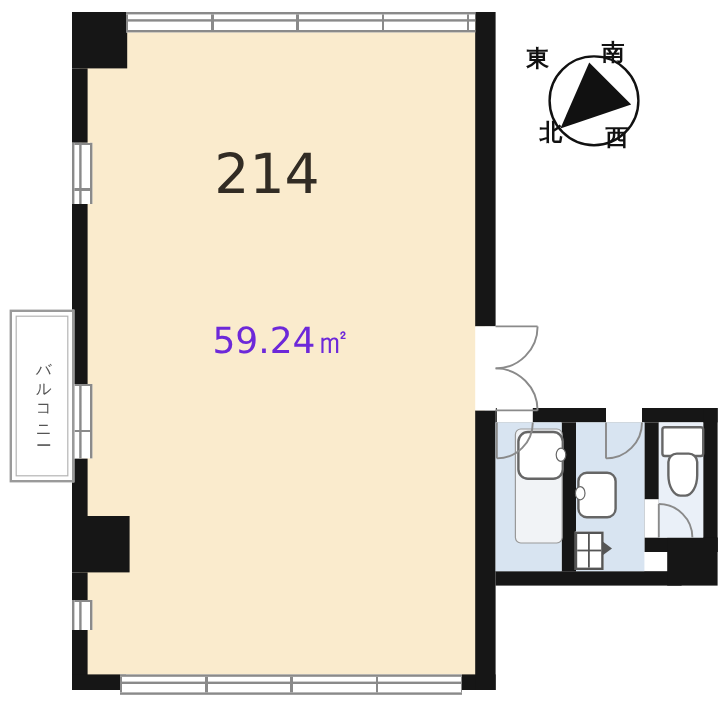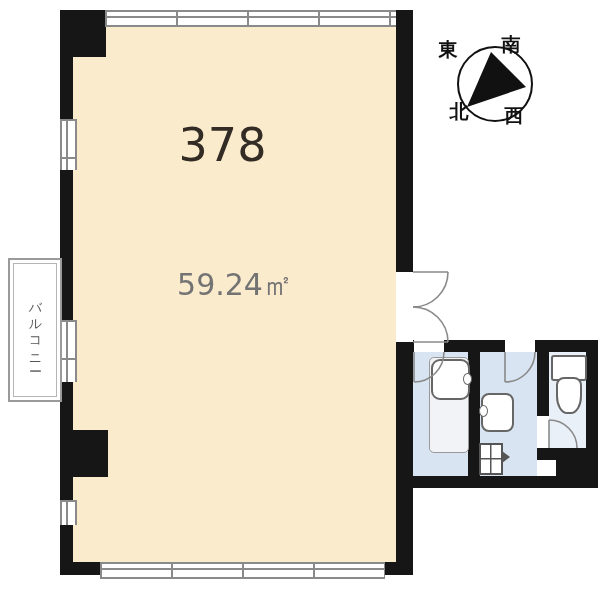--- a/index.html
+++ b/index.html
@@ -24,21 +24,21 @@
     background-position:0 0,3.5px 0;
     background-repeat:repeat,no-repeat;}
   .fixture{position:absolute;background:#fff;border:2px solid #666;z-index:4;}
   .balcony{position:absolute;left:8px;top:258px;width:50px;height:140px;background:#fff;
     border:2px solid #9a9a9a;z-index:3;display:flex;align-items:center;justify-content:center;}
   .balcony-inner{position:absolute;inset:3px;border:1.5px solid #b5b5b5;}
   .balcony-label{writing-mode:vertical-rl;font-size:13px;letter-spacing:3px;color:#555;z-index:1;}
   .room-no{position:absolute;left:115px;top:118px;width:215px;text-align:center;
     font-size:46px;font-weight:500;color:#322c24;z-index:6;}
   .room-area{position:absolute;left:85px;top:264px;width:300px;text-align:center;
-    font-size:30px;font-weight:500;color:#737373;line-height:42px;z-index:6;}
+    font-size:30px;font-weight:500;color:#6d28d9;line-height:42px;z-index:6;}
   .compass-circle{position:absolute;left:457px;top:46px;width:72px;height:72px;
     border:2.5px solid #111;border-radius:50%;background:#fff;z-index:4;}
   .compass-label{position:absolute;width:24px;height:24px;text-align:center;
     font-size:19px;font-weight:bold;color:#111;z-index:6;line-height:24px;}
   .overlay{position:absolute;left:0;top:0;z-index:5;pointer-events:none;}
   .notch-r{position:absolute;right:-4px;top:12px;width:7px;height:10px;background:#fff;
     border:1.5px solid #666;border-radius:50%;}
   .notch-l{position:absolute;left:-4px;top:10px;width:7px;height:10px;background:#fff;
     border:1.5px solid #666;border-radius:50%;}
   .washer{background-image:linear-gradient(#555,#555),linear-gradient(90deg,#555,#555);
@@ -98,21 +98,21 @@
   <div class="fixture washer" style="left:479px;top:443px;width:20px;height:28px;border:2px solid #555;"></div>
   <div class="tri-r" style="left:502px;top:451px;"></div>
   <div class="fixture" style="left:551px;top:355px;width:32px;height:22px;border-radius:3px;"></div>
   <div class="fixture" style="left:556px;top:377px;width:22px;height:33px;border-radius:8px 8px 11px 11px / 8px 8px 18px 18px;"></div>
 
   <div class="balcony">
     <span class="balcony-inner"></span>
     <span class="balcony-label">バルコニー</span>
   </div>
 
-  <div class="room-no">378</div>
+  <div class="room-no">214</div>
   <div class="room-area">
     <div>59.24㎡</div>
   </div>
 
   <div class="compass-circle"></div>
   <div class="compass-label" style="left:436px;top:37px;">東</div>
   <div class="compass-label" style="left:499px;top:32px;">南</div>
   <div class="compass-label" style="left:447px;top:99px;">北</div>
   <div class="compass-label" style="left:502px;top:103px;">西</div>
 

